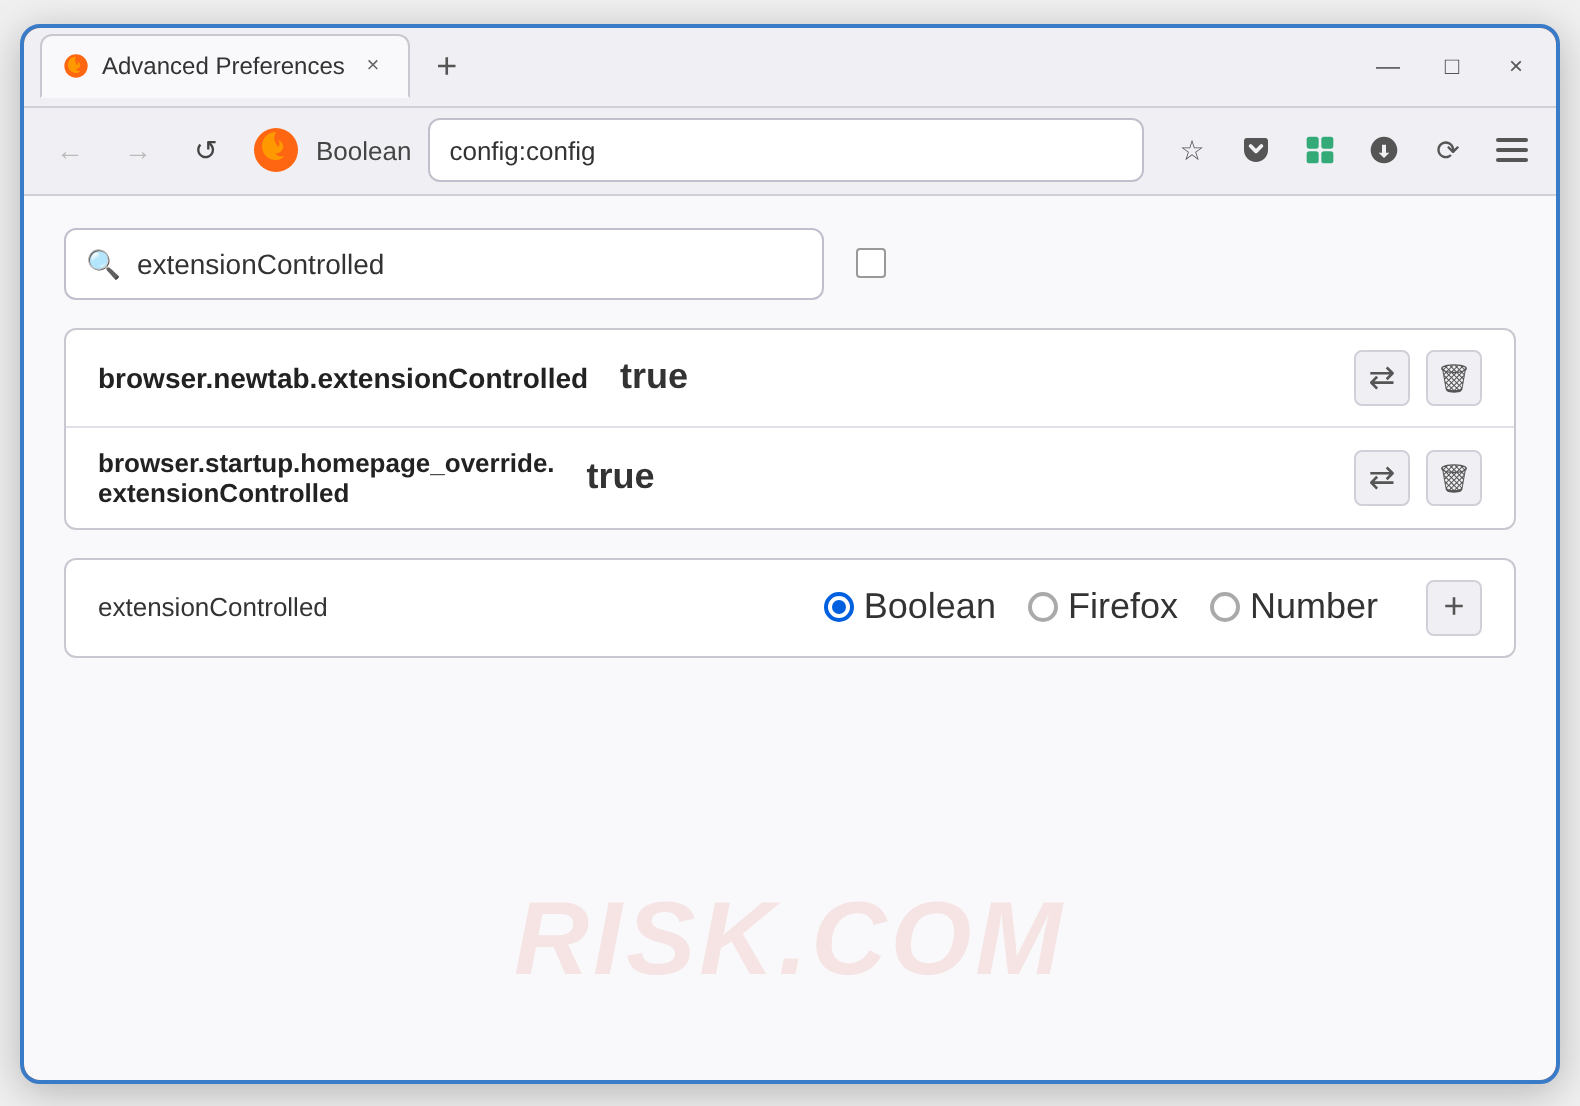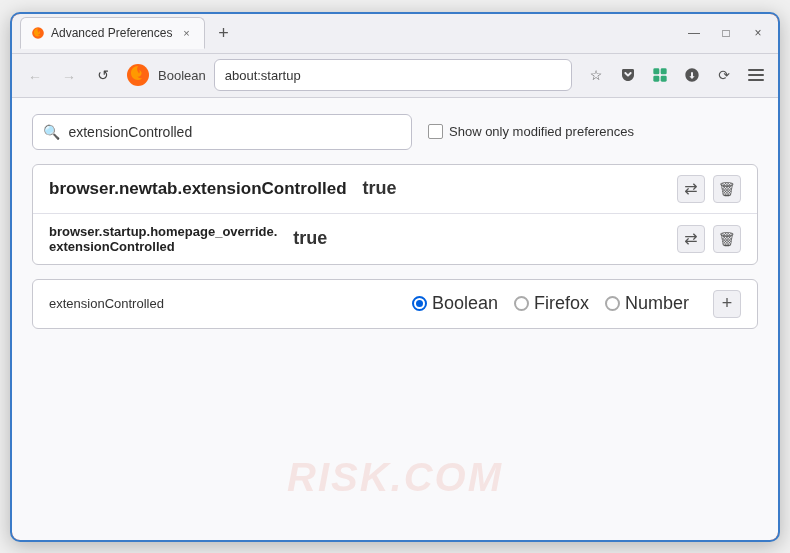--- a/index.html
+++ b/index.html
@@ -199,21 +199,21 @@
       overflow-y: auto;
       position: relative;
     }
 
     
     .watermark {
       position: absolute;
       bottom: 40px;
       left: 50%;
       transform: translateX(-50%);
-      font-size: 40px;
+      font-size: 52px;
       font-weight: bold;
       color: rgba(220, 80, 60, 0.12);
       letter-spacing: 2px;
       white-space: nowrap;
       pointer-events: none;
       font-style: italic;
       user-select: none;
     }
 
     
@@ -275,21 +275,21 @@
       display: flex;
       align-items: center;
       padding: 10px 16px;
       border-bottom: 1px solid #e0e0e8;
       gap: 8px;
     }
     .result-row:last-child { border-bottom: none; }
 
     .pref-name {
       font-weight: bold;
-      font-size: 17px;
+      font-size: 14px;
       color: #222;
       flex: 0 0 auto;
     }
 
     .pref-value {
       font-weight: bold;
       font-size: 18px;
       color: #333;
       margin-left: 8px;
     }
@@ -427,21 +427,21 @@
     <div class="nav-btn disabled">→</div>
     <div class="nav-btn">↺</div>
 
     <svg class="firefox-logo" viewBox="0 0 24 24">
       <circle cx="12" cy="12" r="11" fill="#ff6611"></circle>
       <path d="M12 3 C8 3 5 6 5 10 C5 14 8 17 12 17 C14 17 15.5 16 16 15 C14 15.5 12.5 15 11.5 13.5 C13 14 15 13 15.5 11 C16 9 14.5 7.5 13 7 C14 8 14 9.5 13 10.5 C12 8.5 10 7 12 3Z" fill="#ff9900"></path>
     </svg>
     <span class="firefox-label">Boolean</span>
 
     <div class="address-bar">
-      <span class="address-text">about:startup</span>
+      <span class="address-text">config:config</span>
     </div>
 
     <div class="nav-icons">
       <div class="nav-icon">☆</div>
       <div class="nav-icon">
         <svg width="16" height="16" viewBox="0 0 24 24" fill="#555">
             <path d="M19 3H5C3.9 3 3 3.9 3 5V12C3 17 7 21 12 21C17 21 21 17 21 12V5C21 3.9 20.1 3 19 3ZM17 10L13 14C12.7 14.3 12.4 14.4 12 14.4C11.6 14.4 11.3 14.3 11 14L7 10C6.4 9.4 6.4 8.6 7 8C7.6 7.4 8.4 7.4 9 8L12 11L15 8C15.6 7.4 16.4 7.4 17 8C17.6 8.6 17.6 9.4 17 10Z"></path>
           </svg>
       </div>
       <div class="nav-icon">
@@ -472,21 +472,20 @@
 
     <div class="watermark">RISK.COM</div>
 
     <div class="search-row">
       <div class="search-box">
         <span class="search-icon">🔍</span>
         <span class="search-input-text">extensionControlled</span>
       </div>
       <div class="checkbox-row">
         <div class="checkbox-box"></div>
-        <span>Show only modified preferences</span>
       </div>
     </div>
 
     <div class="results-table">
 
       <div class="result-row">
         <span class="pref-name">browser.newtab.extensionControlled</span>
         <span class="pref-value">true</span>
         <div class="row-actions">
           <div class="action-btn">

